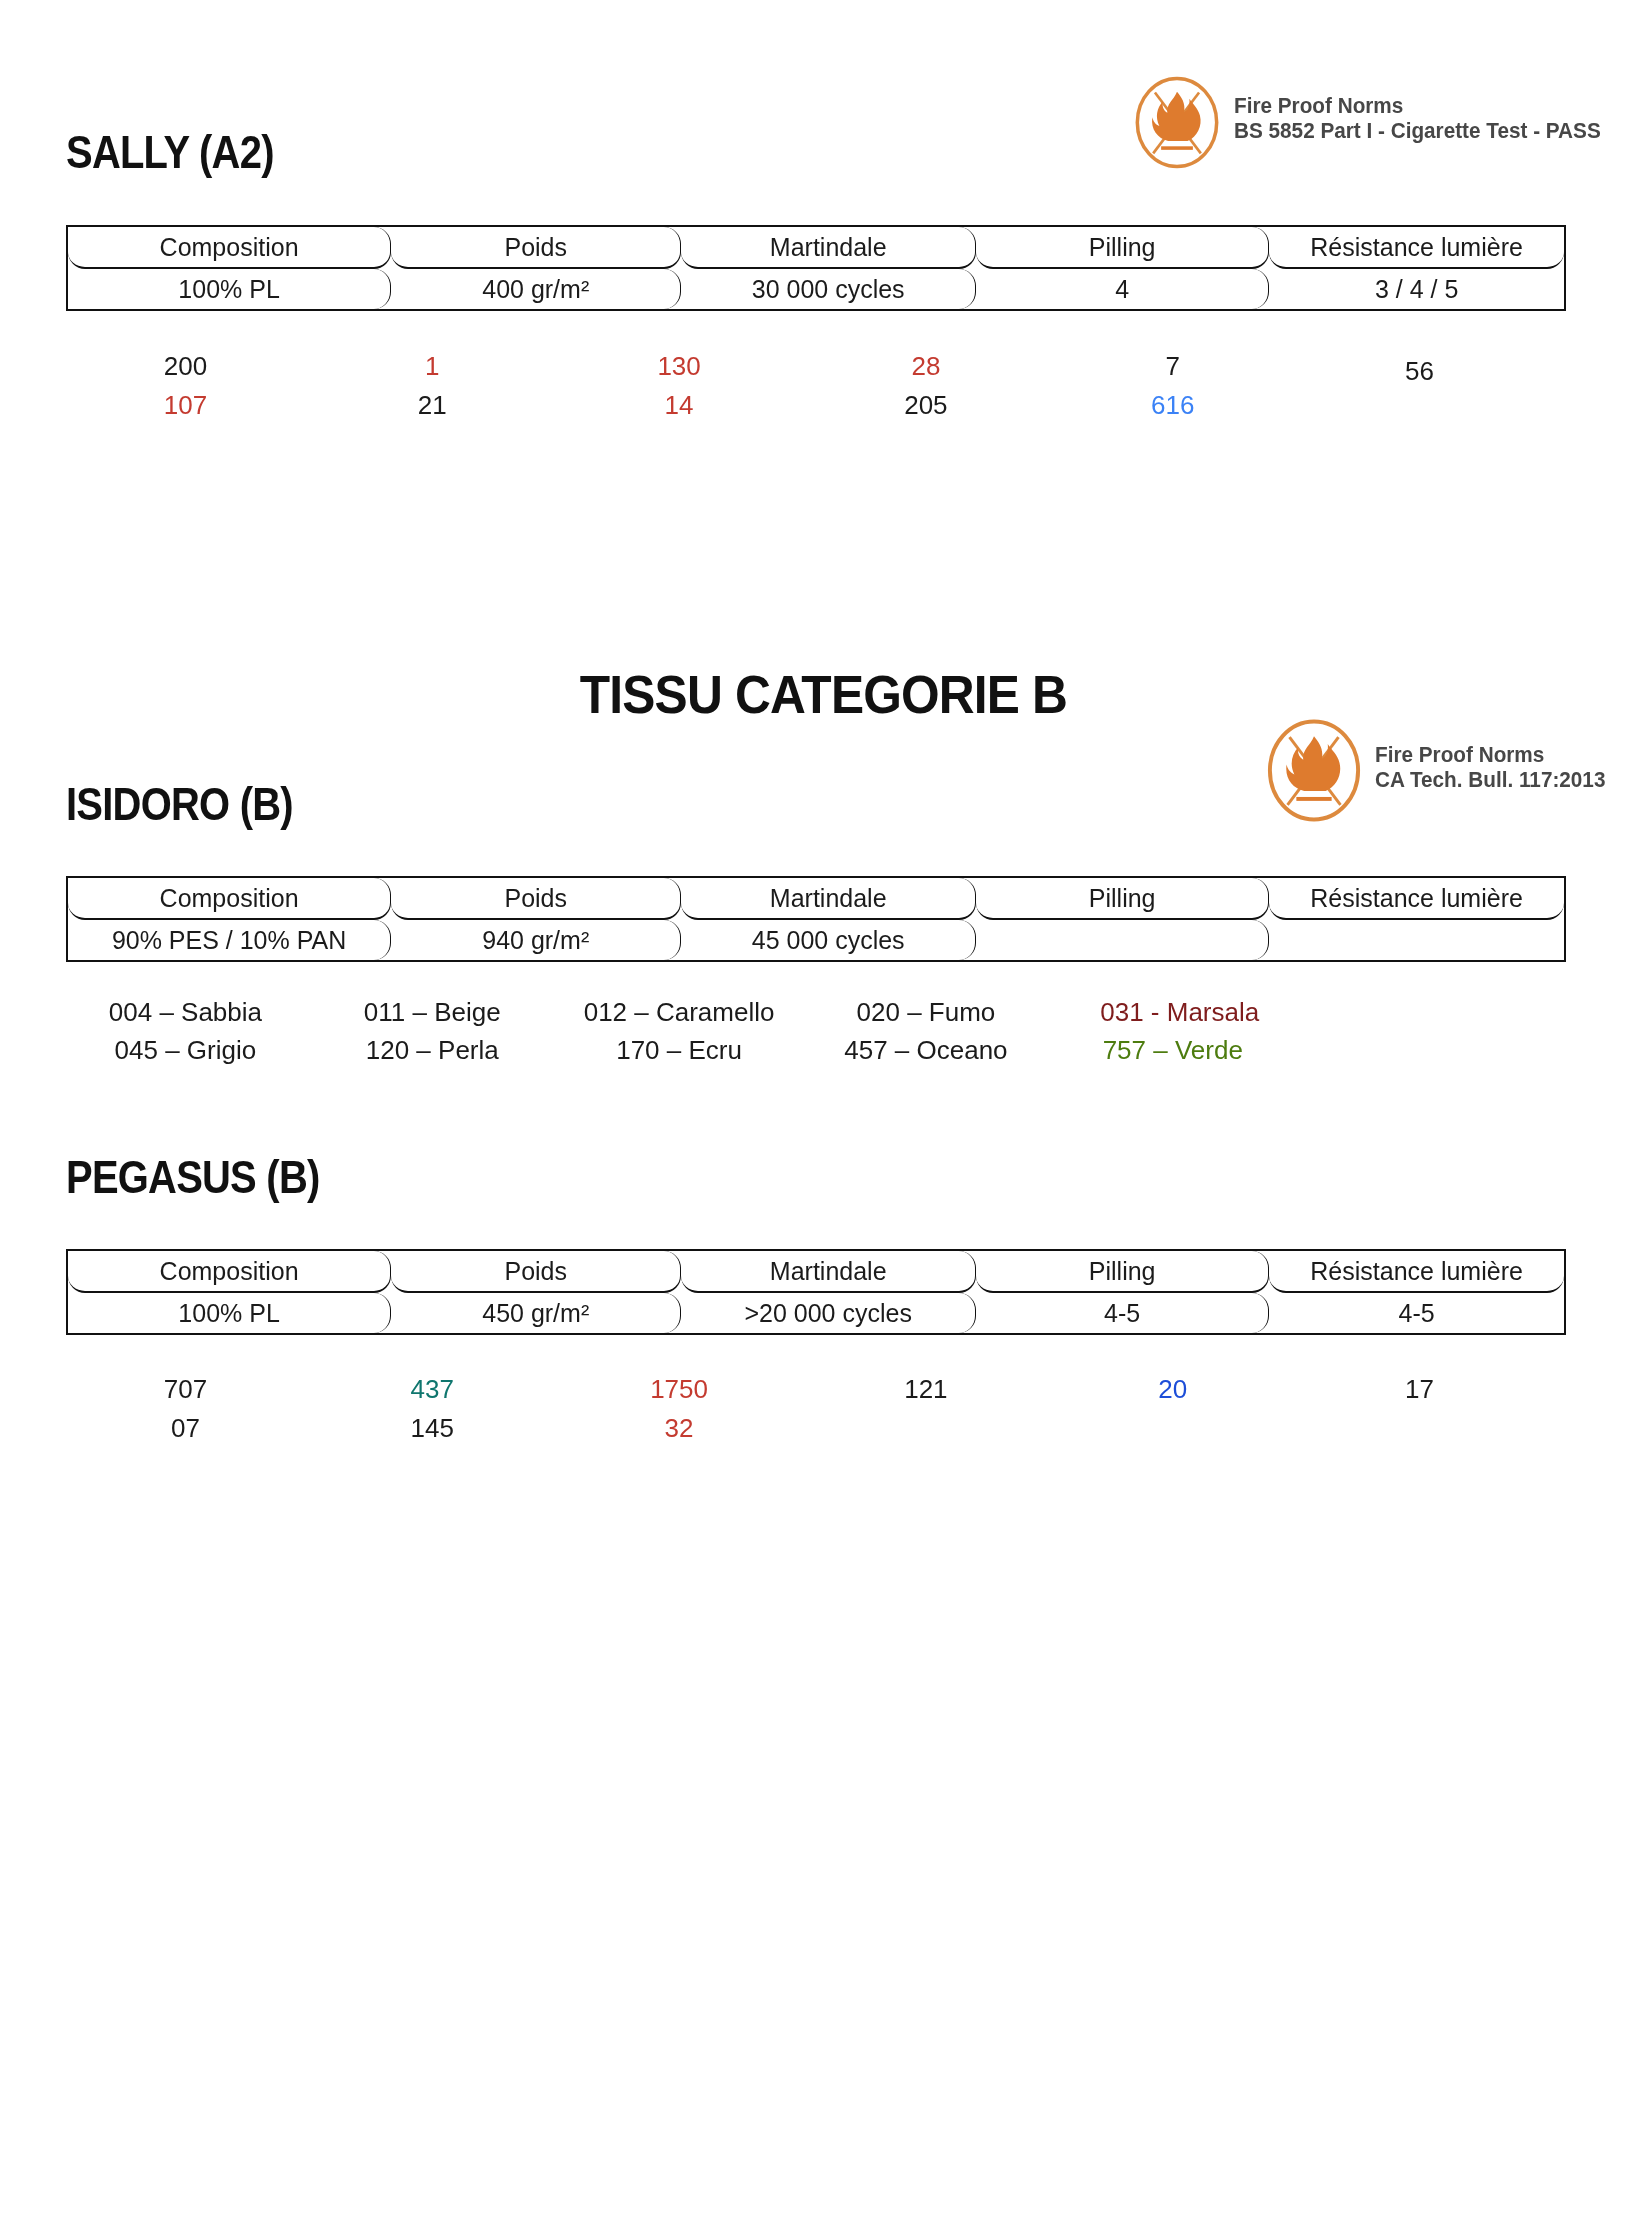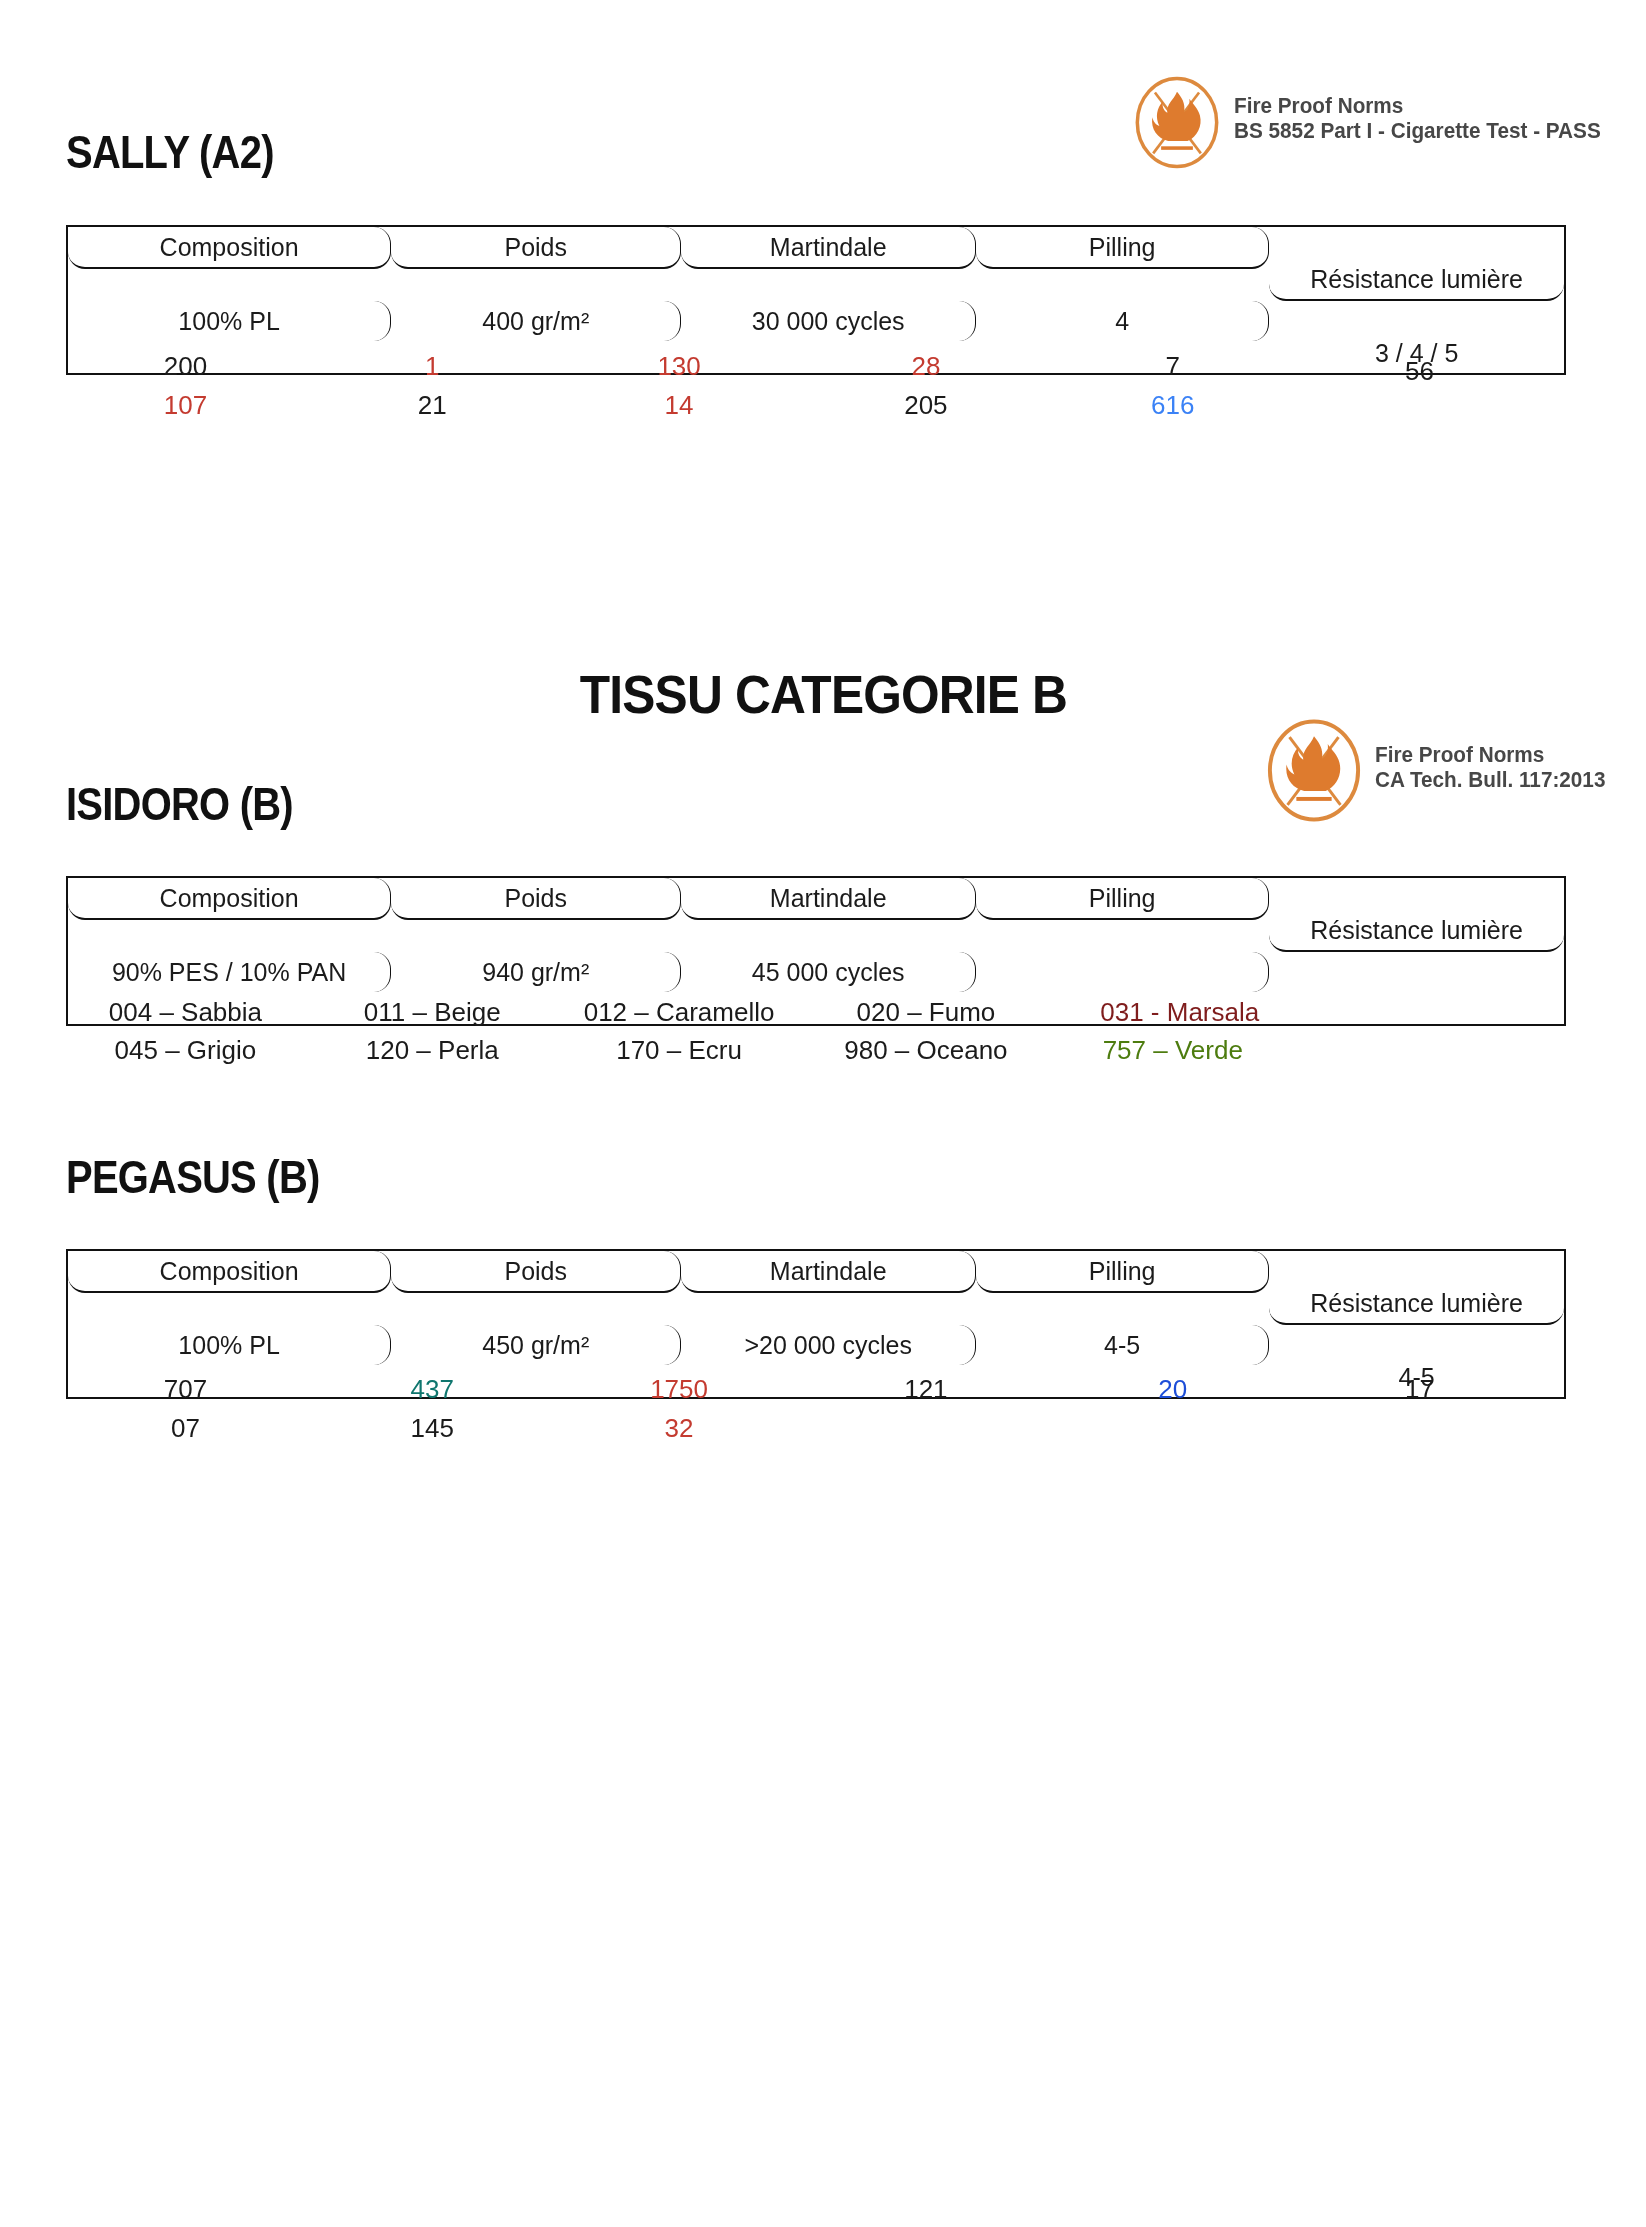--- a/index.html
+++ b/index.html
@@ -24,21 +24,21 @@
   .logo-text .lt2{font-size:21.6px;font-weight:600;line-height:25px;}
   
   .spec-table{
     position:absolute;left:66px;width:1496px;border:2.6px solid #111;
     display:grid;grid-template-columns:21.6% 19.4% 19.7% 19.6% 19.7%;background:#fff;
   }
   .spec-table .cell{
     height:40px;display:flex;align-items:center;justify-content:center;
     font-size:25px;border-right:1.7px solid #111;white-space:nowrap;border-radius:17px;
   }
-  .spec-table .cell:nth-child(5n){border-right:none;margin-top:32px;}
+  .spec-table .cell:nth-child(5n){border-right:none;}
   .spec-table .th{border-bottom:2.6px solid #111;}
   
   .codes{
     position:absolute;left:62px;width:1481px;display:grid;grid-template-columns:repeat(6,1fr);
     font-size:26px;
   }
   .codes .c{height:39px;display:flex;align-items:center;justify-content:center;white-space:nowrap;}
 </style>
 </head>
 <body>
@@ -206,21 +206,21 @@
     <div class="c" style="height:38px;">
         <span style="color: rgb(27, 27, 27);">045 – Grigio</span>
       </div>
     <div class="c" style="height:38px;">
         <span style="color: rgb(27, 27, 27);">120 – Perla</span>
       </div>
     <div class="c" style="height:38px;">
         <span style="color: rgb(27, 27, 27);">170 – Ecru</span>
       </div>
     <div class="c" style="height:38px;">
-        <span style="color: rgb(27, 27, 27);">980 – Oceano</span>
+        <span style="color: rgb(27, 27, 27);">457 – Oceano</span>
       </div>
     <div class="c" style="height:38px;">
         <span style="color: #4d7c0f;">757 – Verde</span>
       </div>
     <div class="c" style="height:38px;">
         <span></span>
       </div>
   </div>
 
   <div class="sec-title" style="top:1152px;">PEGASUS (B)</div>

